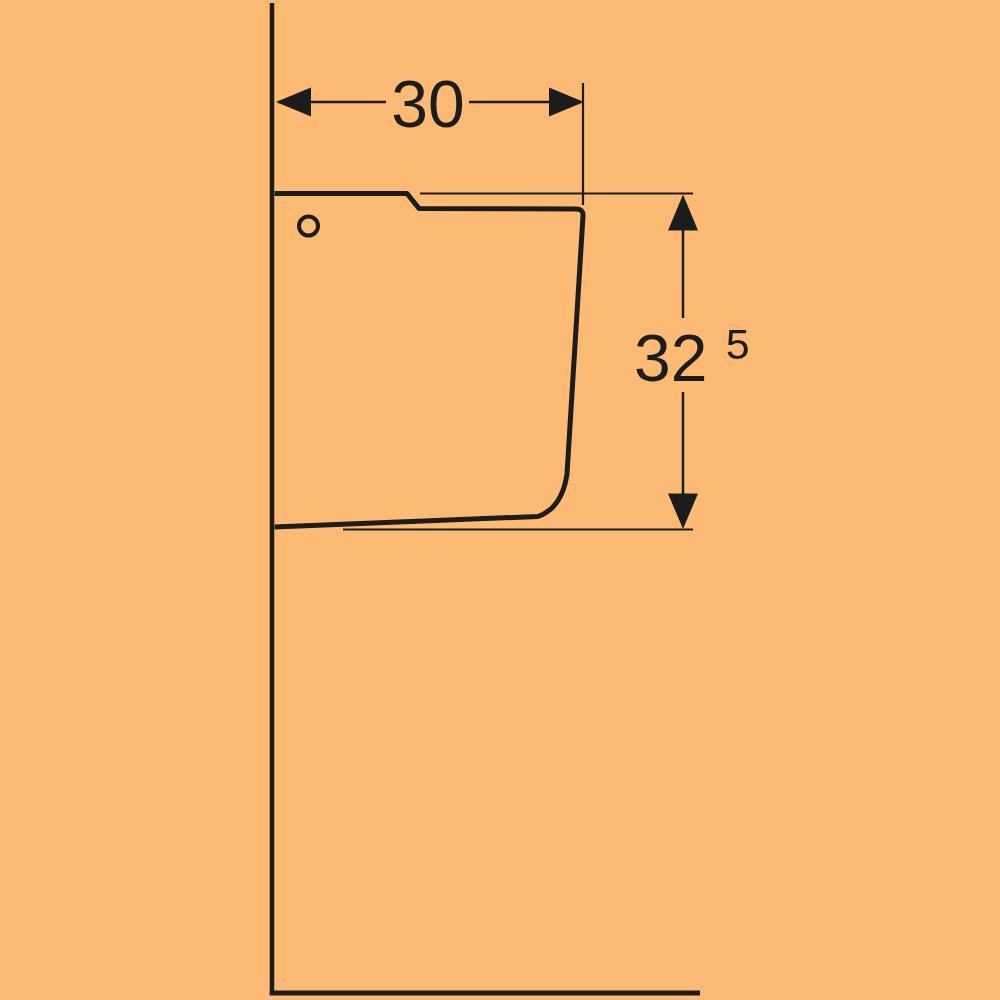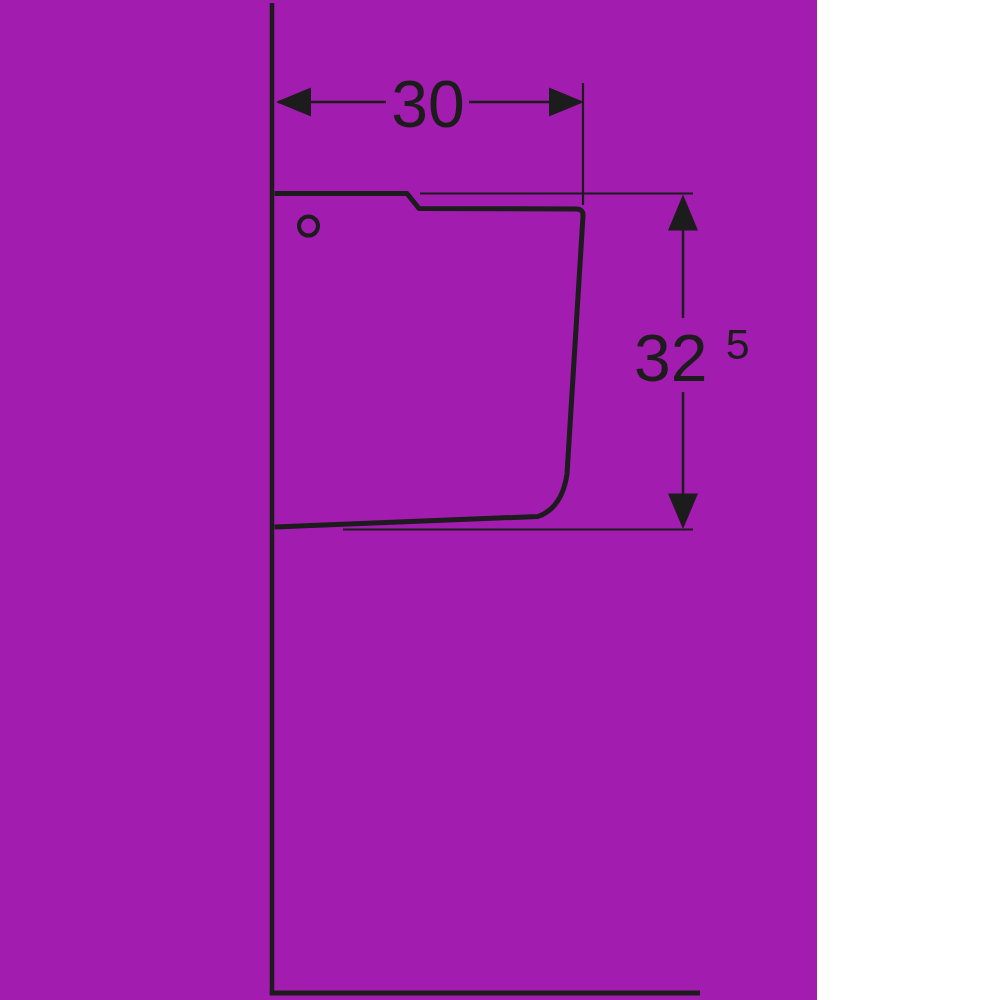--- a/index.html
+++ b/index.html
@@ -2,23 +2,23 @@
 <html><head>
 <meta charset="utf-8">
 <style>
   html, body {
     margin: 0;
     padding: 0;
     background: #ffffff;
   }
   .canvas {
     position: relative;
-    width: 817px;
+    width: 1000px;
     height: 1000px;
-    background: #a21caf;
+    background: #fdba74;
     overflow: hidden;
   }
   .canvas svg {
     display: block;
     width: 1000px;
     height: 1000px;
   }
   .stroke {
     stroke: #1c1c1c;
     fill: none;

